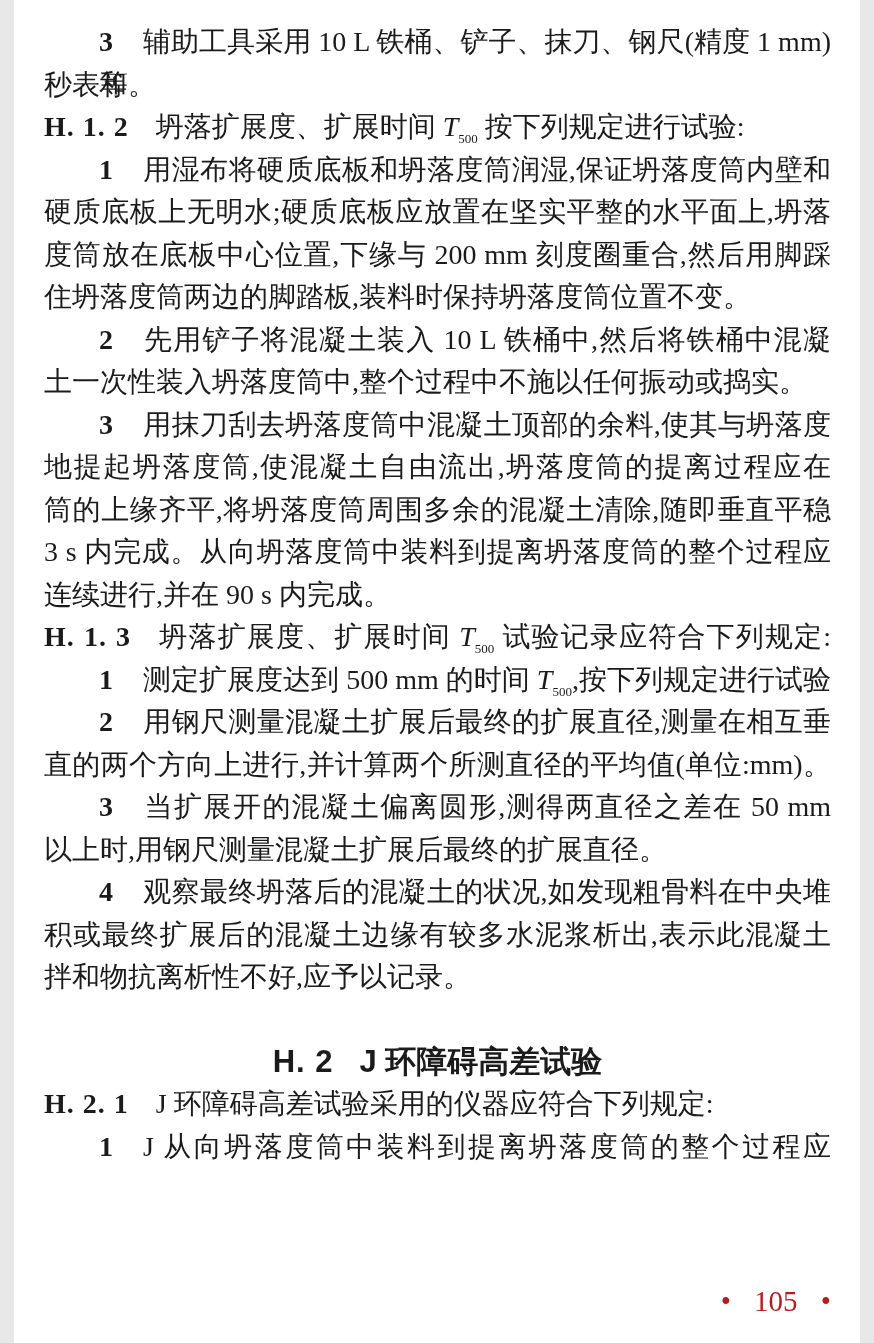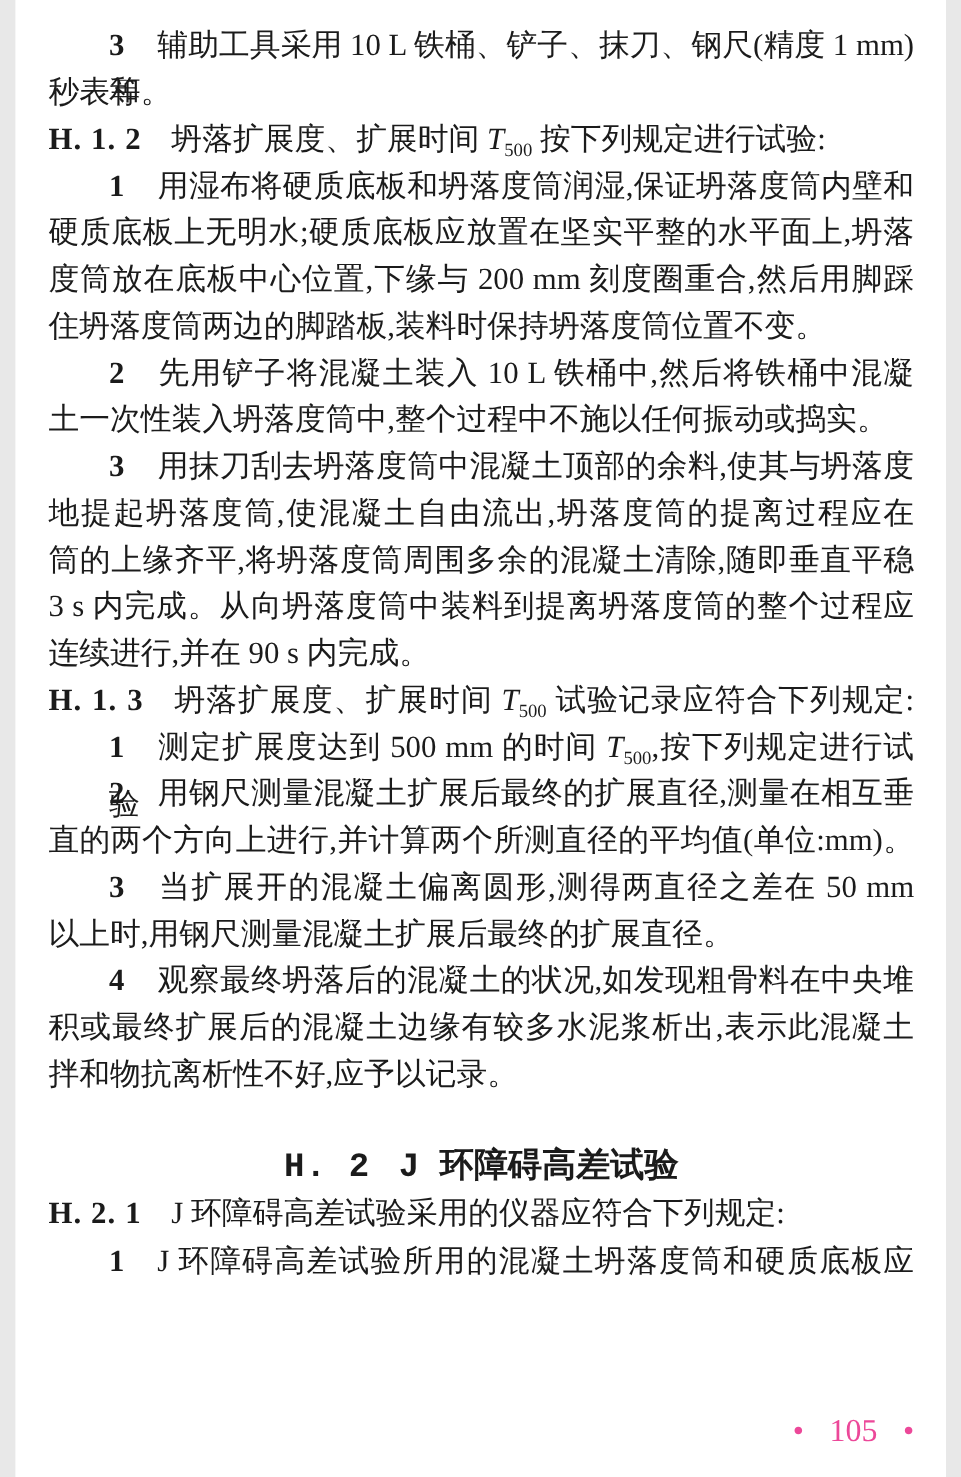--- a/index.html
+++ b/index.html
@@ -32,46 +32,46 @@
     font-weight: bold;
     margin-right: 30px;
   }
   .seg-label {
     font-weight: bold;
     margin-right: 27px;
     letter-spacing: 1px;
   }
   .seg-T { font-style: italic; }
   .seg-sub {
-    font-size: 17px;
+    font-size: 13px;
     vertical-align: sub;
     letter-spacing: 0;
   }
   .line.heading {
     margin-top: 42px;
     text-align: left;
     text-align-last: center;
-    font-family: Liberation Mono, monospace;
+    font-family: Liberation Sans, sans-serif;
     font-weight: bold;
     font-size: 31px;
   }
   .line.heading .seg-label {
     margin-right: 26px;
     letter-spacing: 1px;
   }
   .line.heading + .line.clause { }
   .page-number {
     position: absolute;
     right: 29px;
     bottom: 21px;
     height: 42.5px;
     line-height: 42.5px;
     font-size: 29px;
     word-spacing: 16px;
-    color: #ec4899;
+    color: #b91c1c;
   }
 </style>
 </head>
 <body>
 
 <div class="page">
   <div id="doc-lines">
       <div class="line item justify"><span class="seg-num">3</span><span class="seg-normal">辅助工具采用 10 L 铁桶、铲子、抹刀、钢尺(精度 1 mm)和</span></div>
       <div class="line cont"><span class="seg-normal">秒表等。</span></div>
       <div class="line clause"><span class="seg-label">H. 1. 2</span><span class="seg-normal">坍落扩展度、扩展时间 </span><span class="seg-T">T</span><span class="seg-sub">500</span><span class="seg-normal"> 按下列规定进行试验:</span></div>
@@ -90,16 +90,16 @@
       <div class="line item justify"><span class="seg-num">1</span><span class="seg-normal">测定扩展度达到 500 mm 的时间 </span><span class="seg-T">T</span><span class="seg-sub">500</span><span class="seg-normal">,按下列规定进行试验</span></div>
       <div class="line item justify"><span class="seg-num">2</span><span class="seg-normal">用钢尺测量混凝土扩展后最终的扩展直径,测量在相互垂</span></div>
       <div class="line cont justify"><span class="seg-normal">直的两个方向上进行,并计算两个所测直径的平均值(单位:mm)。</span></div>
       <div class="line item justify"><span class="seg-num">3</span><span class="seg-normal">当扩展开的混凝土偏离圆形,测得两直径之差在 50 mm</span></div>
       <div class="line cont"><span class="seg-normal">以上时,用钢尺测量混凝土扩展后最终的扩展直径。</span></div>
       <div class="line item justify"><span class="seg-num">4</span><span class="seg-normal">观察最终坍落后的混凝土的状况,如发现粗骨料在中央堆</span></div>
       <div class="line cont justify"><span class="seg-normal">积或最终扩展后的混凝土边缘有较多水泥浆析出,表示此混凝土</span></div>
       <div class="line cont"><span class="seg-normal">拌和物抗离析性不好,应予以记录。</span></div>
       <div class="line heading"><span class="seg-label">H. 2</span><span class="seg-normal">J 环障碍高差试验</span></div>
       <div class="line clause"><span class="seg-label">H. 2. 1</span><span class="seg-normal">J 环障碍高差试验采用的仪器应符合下列规定:</span></div>
-      <div class="line item justify"><span class="seg-num">1</span><span class="seg-normal">J 环障碍高差试验所用的混凝土坍落度筒和硬质底板应</span></div>
+      <div class="line item justify"><span class="seg-num">1</span><span class="seg-normal">J 从向坍落度筒中装料到提离坍落度筒的整个过程应</span></div>
     </div>
   <div class="page-number">• 105 •</div>
 </div>
 
 </body></html>

